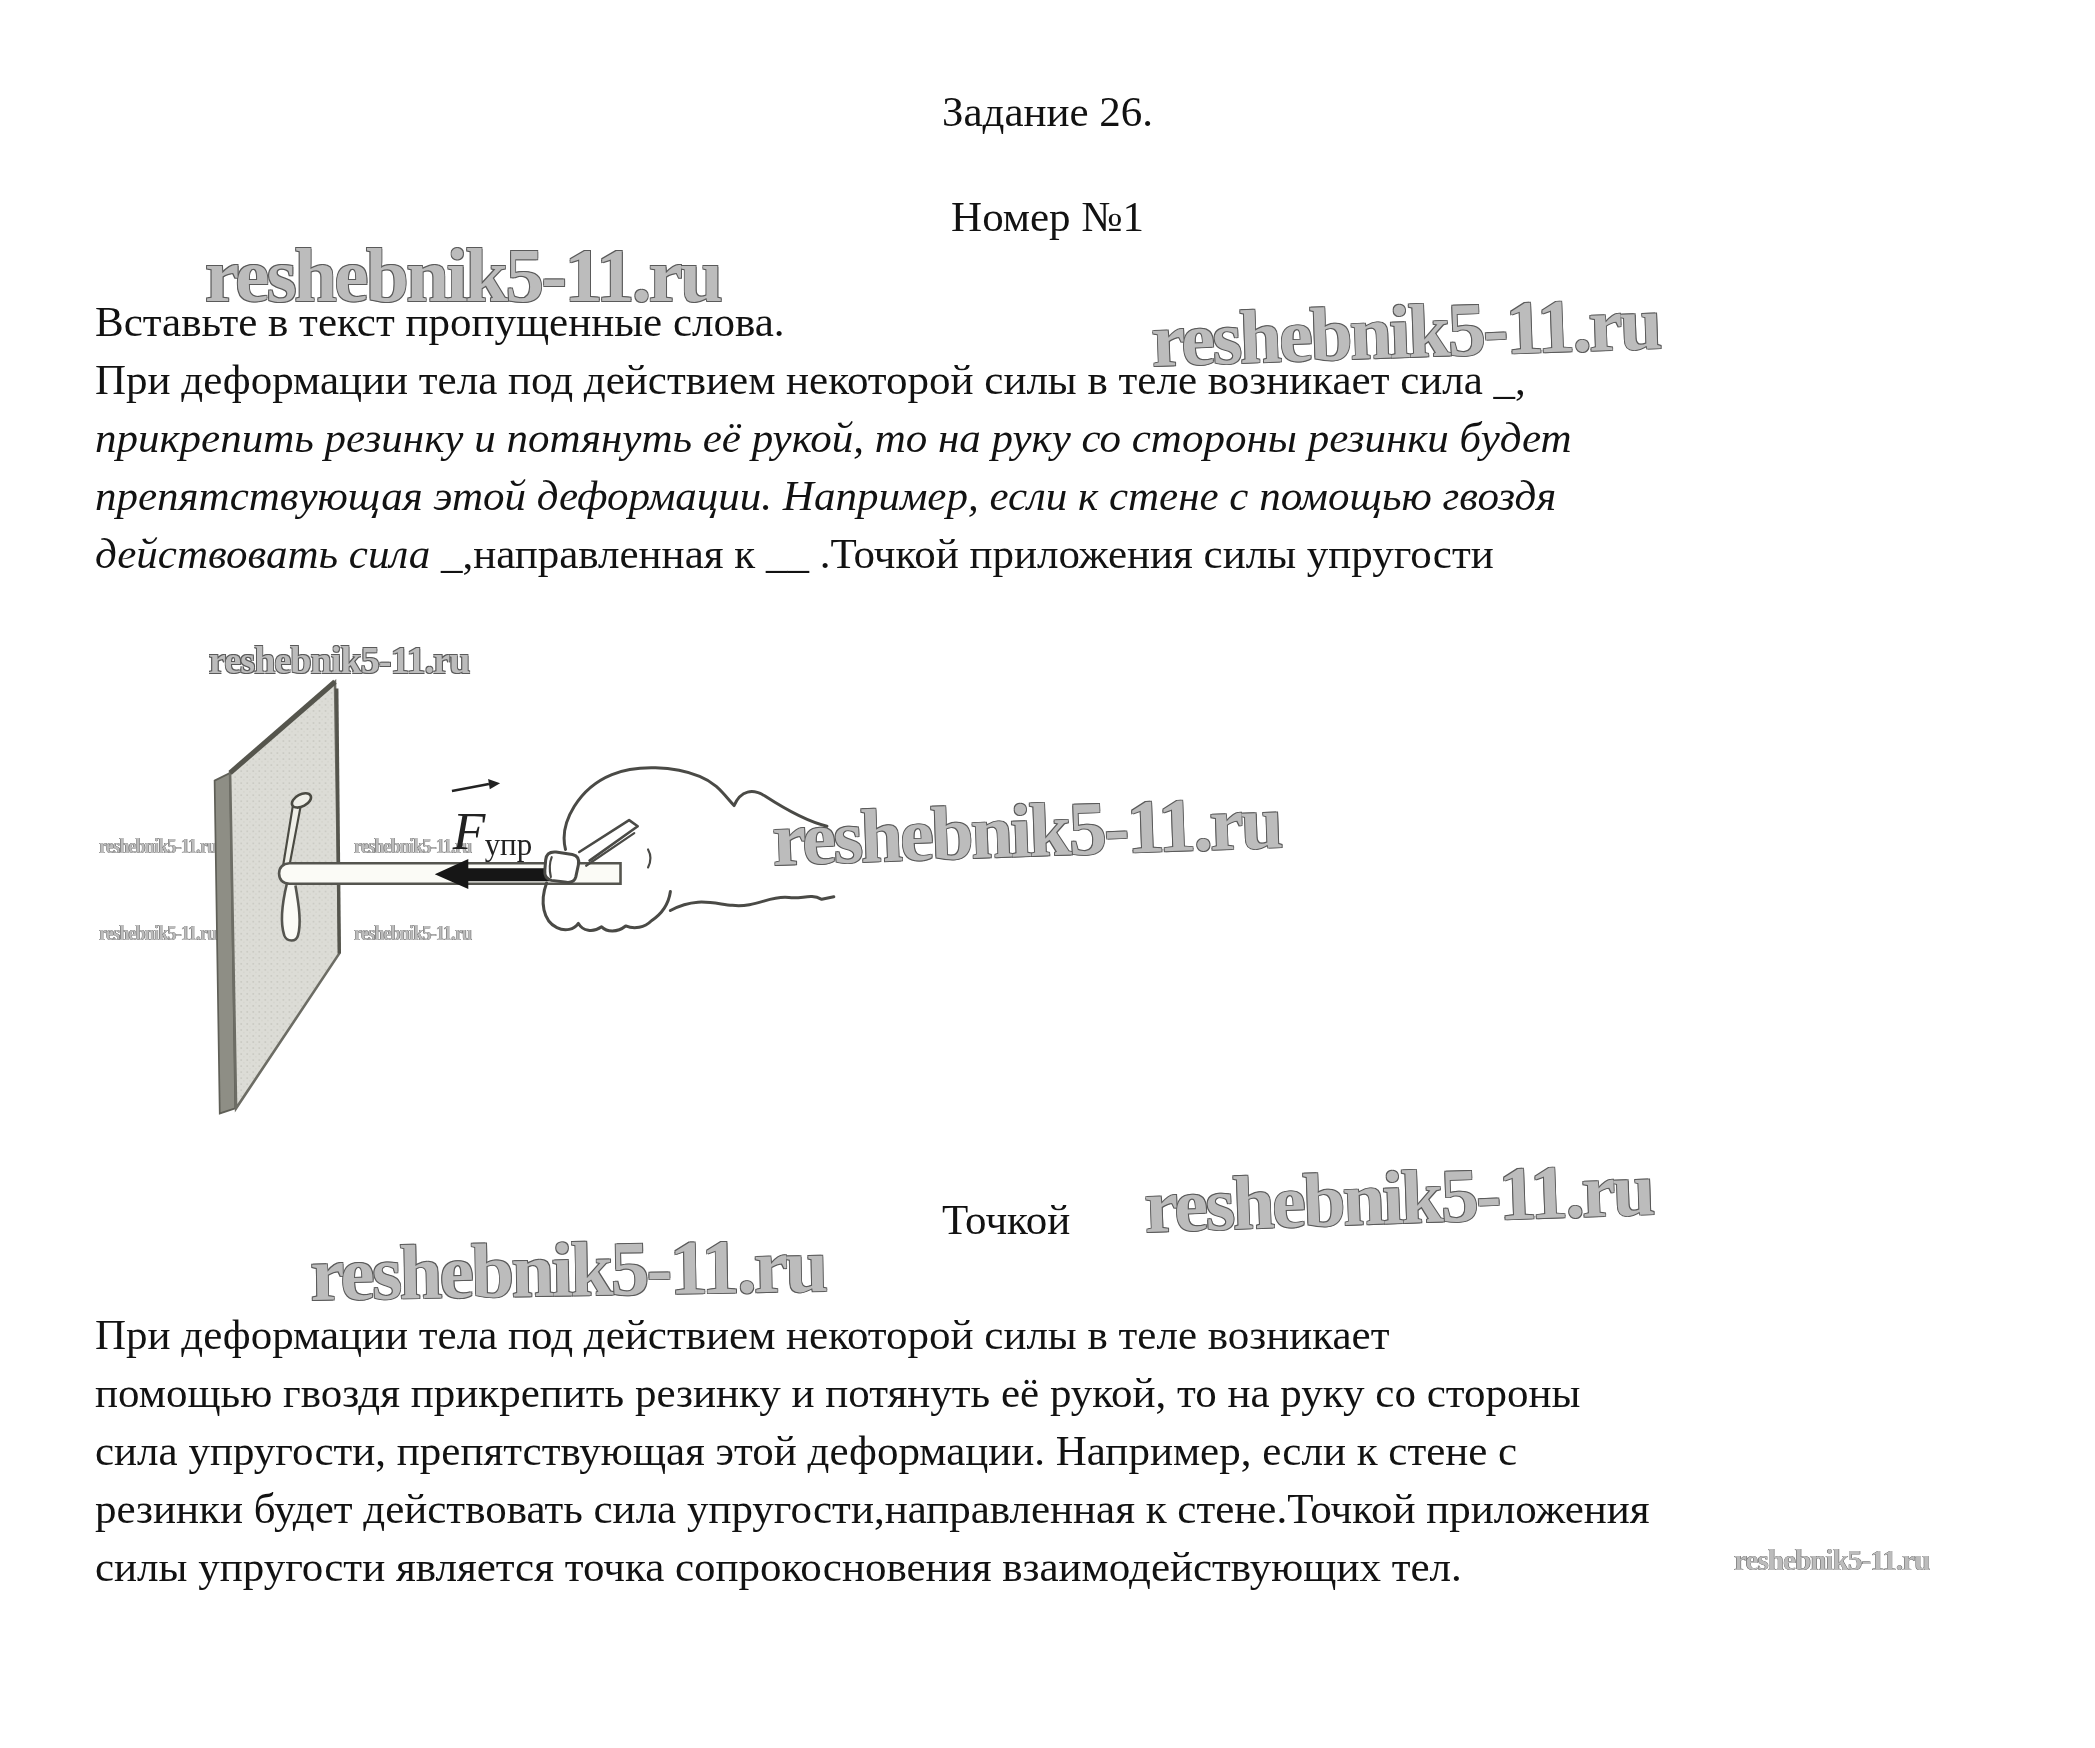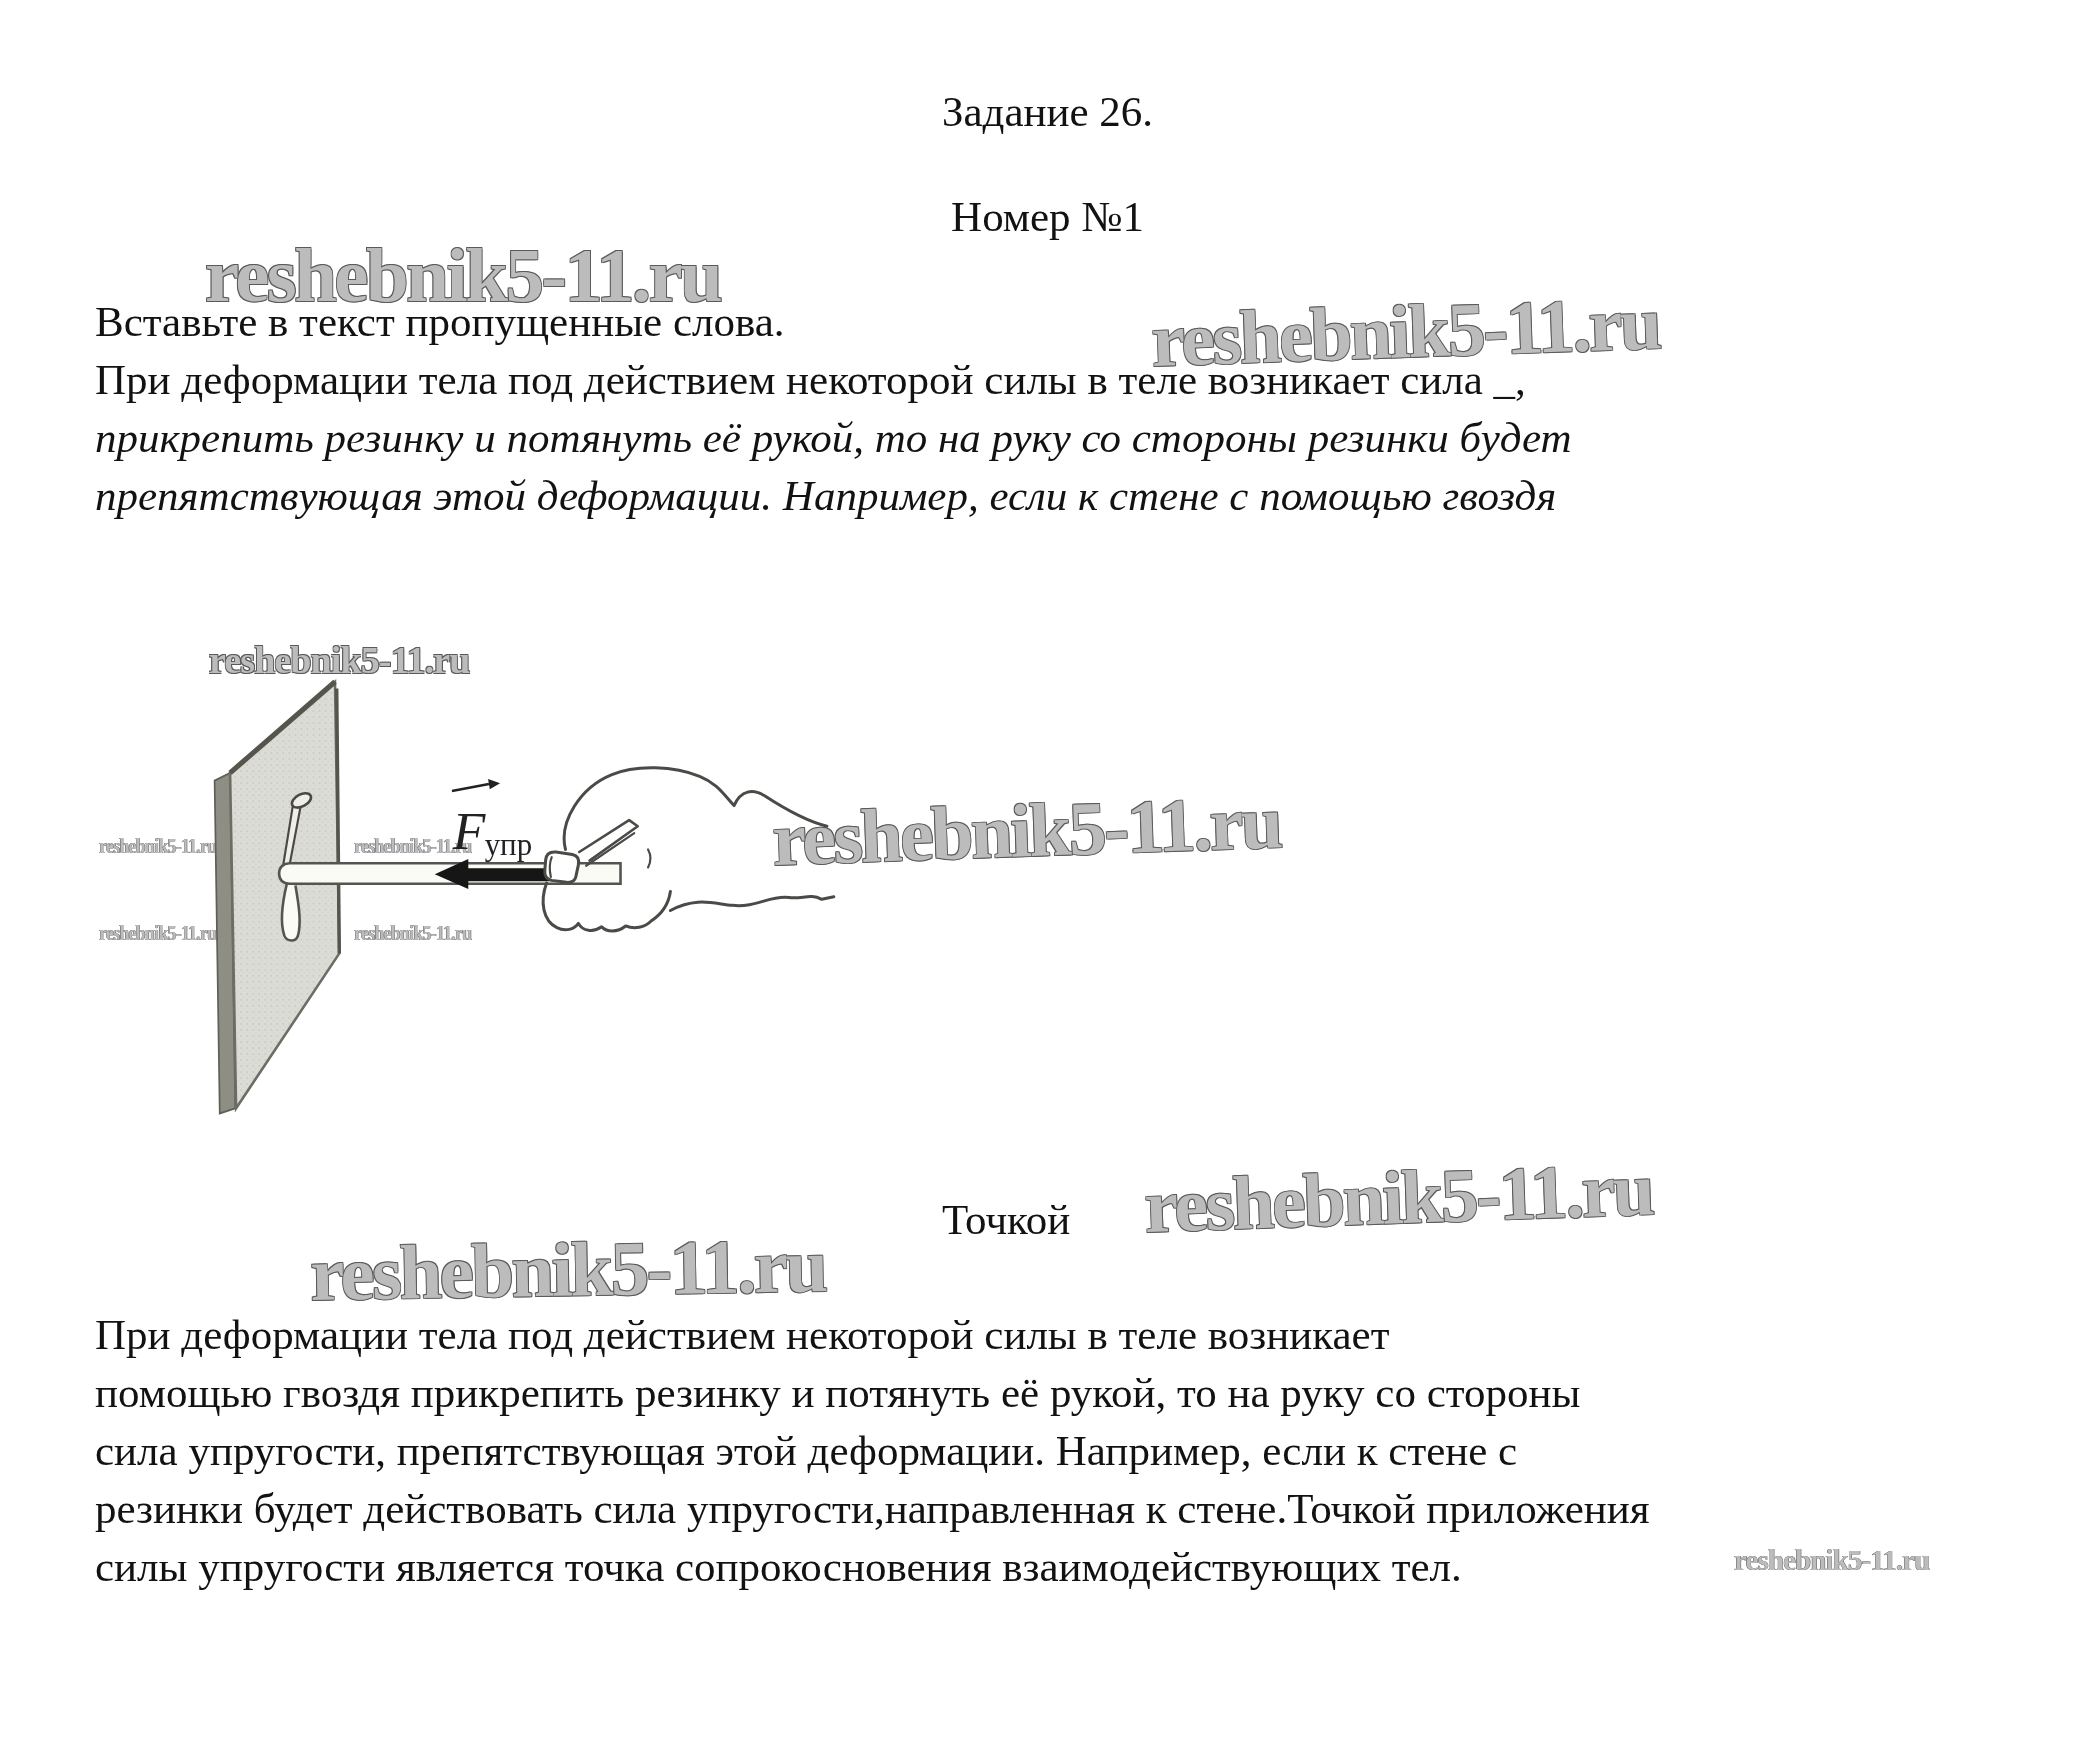--- a/index.html
+++ b/index.html
@@ -43,20 +43,21 @@
   <div class="wm wm-xl tilt2" style="left:774px;top:796px;">reshebnik5-11.ru</div>
   <div class="wm wm-xl tilt2" style="left:1146px;top:1163px;">reshebnik5-11.ru</div>
   <div class="wm wm-xl tilt1" style="left:311px;top:1230px;font-size:77px;">reshebnik5-11.ru</div>
   <div class="wm wm-tr" style="left:1734px;top:1544px;">reshebnik5-11.ru</div>
 
   <div class="doc" style="left:95px;top:293px;">
     <div>Вставьте в текст пропущенные слова.</div>
     <div>При деформации тела под действием некоторой силы в теле возникает сила _,</div>
     <div class="it">прикрепить резинку и потянуть её рукой, то на руку со стороны резинки будет</div>
     <div class="it">препятствующая этой деформации. Например, если к стене с помощью гвоздя</div>
+    <div><span class="it">действовать сила </span><span>_,направленная к __ .Точкой приложения силы упругости</span></div>
   </div>
 
   <svg id="figure-svg" viewBox="0 0 950 600">
     <defs>
       <pattern id="speckle" width="7" height="7" patternUnits="userSpaceOnUse">
         <rect width="7" height="7" fill="#dcdcd6"></rect>
         <circle cx="2" cy="2" r="0.9" fill="#c3c3bb"></circle>
         <circle cx="5" cy="5" r="0.8" fill="#cecec6"></circle>
       </pattern>
     </defs>

